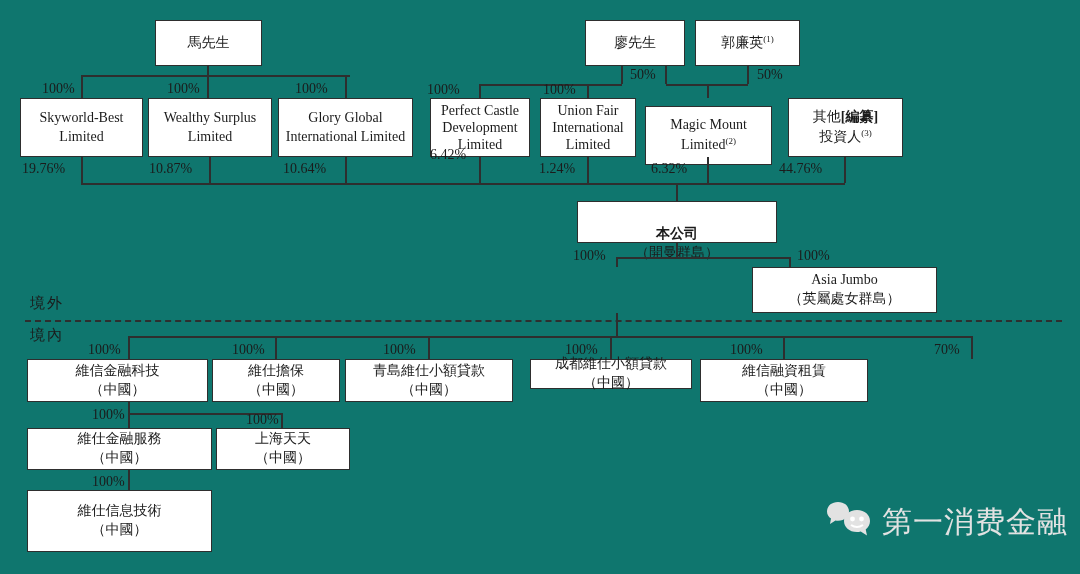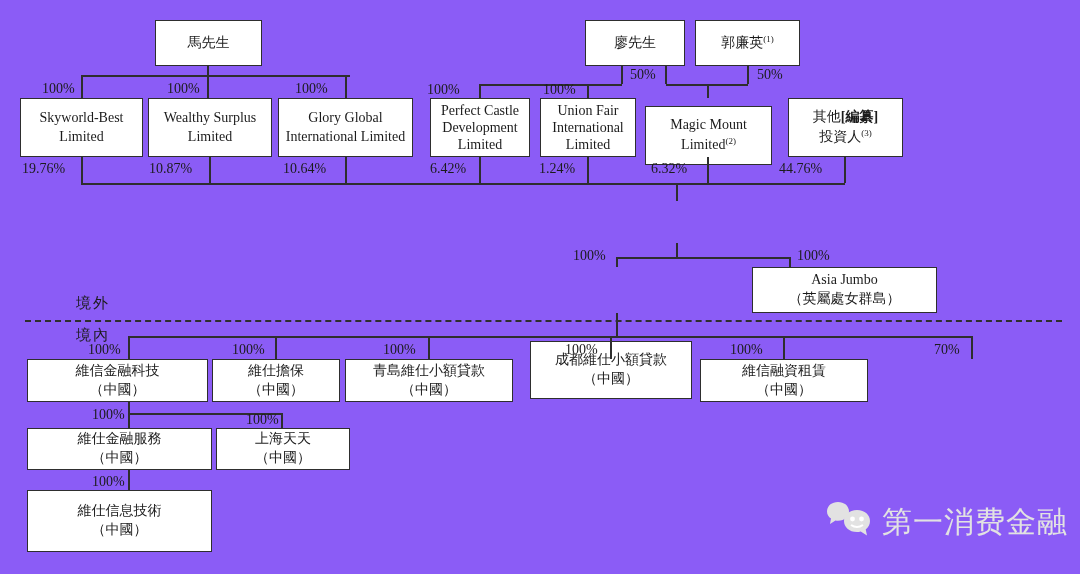--- a/index.html
+++ b/index.html
@@ -1,28 +1,28 @@
 <!DOCTYPE html>
 <html><head>
 <meta charset="utf-8">
 <style>
   html,body{margin:0;padding:0;background:#ffffff;}
-  .canvas{position:relative;width:1080px;height:574px;background:#8b5cf6;overflow:hidden;
+  .canvas{position:relative;width:1080px;height:574px;background:#0f766e;overflow:hidden;
           font-family:"Liberation Serif","DejaVu Serif",serif;color:#1b1b1b;}
   .box{position:absolute;border:1.5px solid #2e2e2e;background:#ffffff;box-sizing:border-box;
        display:flex;flex-direction:column;align-items:center;justify-content:center;
        text-align:center;font-size:14px;line-height:1.35;}
   .box .ln{white-space:nowrap;}
   .b{font-weight:bold;margin-top:44px;}
   .sp{font-size:9px;vertical-align:5px;letter-spacing:0;}
   .hl{position:absolute;height:1.5px;background:#2e2e2e;}
   .vl{position:absolute;width:1.5px;background:#2e2e2e;}
   .dash{position:absolute;border-top:2px dashed #2e2e2e;height:0;}
   .pct{position:absolute;font-size:14px;white-space:nowrap;}
-  .region{position:absolute;font-size:15px;letter-spacing:2px;margin-left:46px;}
+  .region{position:absolute;font-size:15px;letter-spacing:2px;}
   .wm{position:absolute;left:826px;top:496px;display:flex;align-items:center;gap:4px;}
   .wm-text{font-size:30px;font-weight:normal;color:#e2e2e2;letter-spacing:1px;white-space:nowrap;}
 </style>
 </head>
 <body>
 
 <div class="canvas">
 
   <div class="box" style="left:155px;top:20px;width:107px;height:46px">
     <div class="ln">馬先生</div>
@@ -58,39 +58,43 @@
   </div>
   <div class="box" style="left:645px;top:106px;width:127px;height:59px">
     <div class="ln">Magic Mount</div>
     <div class="ln"><span>Limited</span><span class="sp">(2)</span></div>
   </div>
   <div class="box" style="left:788px;top:98px;width:115px;height:59px">
     <div class="ln"><span>其他</span><span class="b">[編纂]</span></div>
     <div class="ln"><span>投資人</span><span class="sp">(3)</span></div>
   </div>
 
+  <div class="box" style="left:577px;top:201px;width:200px;height:42px">
+    <div class="ln b">本公司</div>
+    <div class="ln">（開曼群島）</div>
+  </div>
 
   <div class="box" style="left:752px;top:267px;width:185px;height:46px">
     <div class="ln">Asia Jumbo</div>
     <div class="ln">（英屬處女群島）</div>
   </div>
 
   <div class="box" style="left:27px;top:359px;width:181px;height:43px">
     <div class="ln">維信金融科技</div>
     <div class="ln">（中國）</div>
   </div>
   <div class="box" style="left:212px;top:359px;width:128px;height:43px">
     <div class="ln">維仕擔保</div>
     <div class="ln">（中國）</div>
   </div>
   <div class="box" style="left:345px;top:359px;width:168px;height:43px">
     <div class="ln">青島維仕小額貸款</div>
     <div class="ln">（中國）</div>
   </div>
-  <div class="box" style="left:530px;top:341px;width:162px;height:58px">
+  <div class="box" style="left:530px;top:359px;width:162px;height:30px">
     <div class="ln">成都維仕小額貸款</div>
     <div class="ln">（中國）</div>
   </div>
   <div class="box" style="left:700px;top:359px;width:168px;height:43px">
     <div class="ln">維信融資租賃</div>
     <div class="ln">（中國）</div>
   </div>
 
   <div class="box" style="left:27px;top:428px;width:185px;height:42px">
     <div class="ln">維仕金融服務</div>
@@ -156,21 +160,21 @@
   <div class="pct" style="left:167px;top:81px">100%</div>
   <div class="pct" style="left:295px;top:81px">100%</div>
   <div class="pct" style="left:427px;top:82px">100%</div>
   <div class="pct" style="left:543px;top:82px">100%</div>
   <div class="pct" style="left:630px;top:67px">50%</div>
   <div class="pct" style="left:757px;top:67px">50%</div>
 
   <div class="pct" style="left:22px;top:161px">19.76%</div>
   <div class="pct" style="left:149px;top:161px">10.87%</div>
   <div class="pct" style="left:283px;top:161px">10.64%</div>
-  <div class="pct" style="left:430px;top:161px">6.42%</div>
+  <div class="pct" style="left:430px;top:147px">6.42%</div>
   <div class="pct" style="left:539px;top:161px">1.24%</div>
   <div class="pct" style="left:651px;top:161px">6.32%</div>
   <div class="pct" style="left:779px;top:161px">44.76%</div>
 
   <div class="pct" style="left:573px;top:248px">100%</div>
   <div class="pct" style="left:797px;top:248px">100%</div>
 
   <div class="pct" style="left:88px;top:342px">100%</div>
   <div class="pct" style="left:232px;top:342px">100%</div>
   <div class="pct" style="left:383px;top:342px">100%</div>

